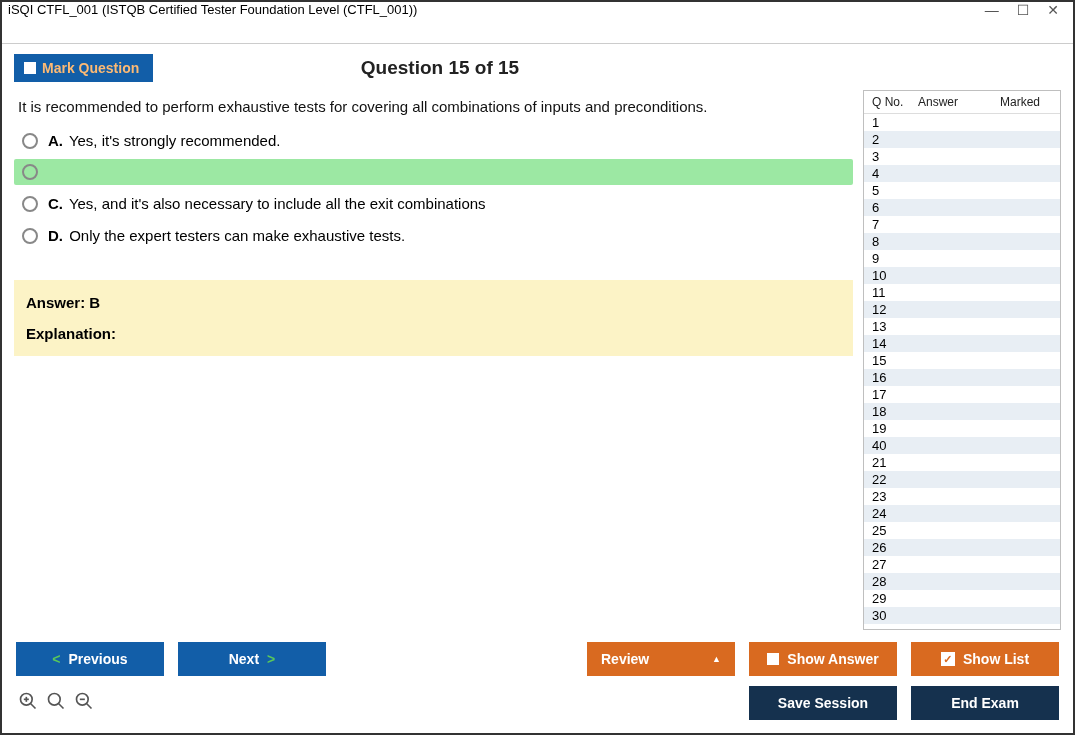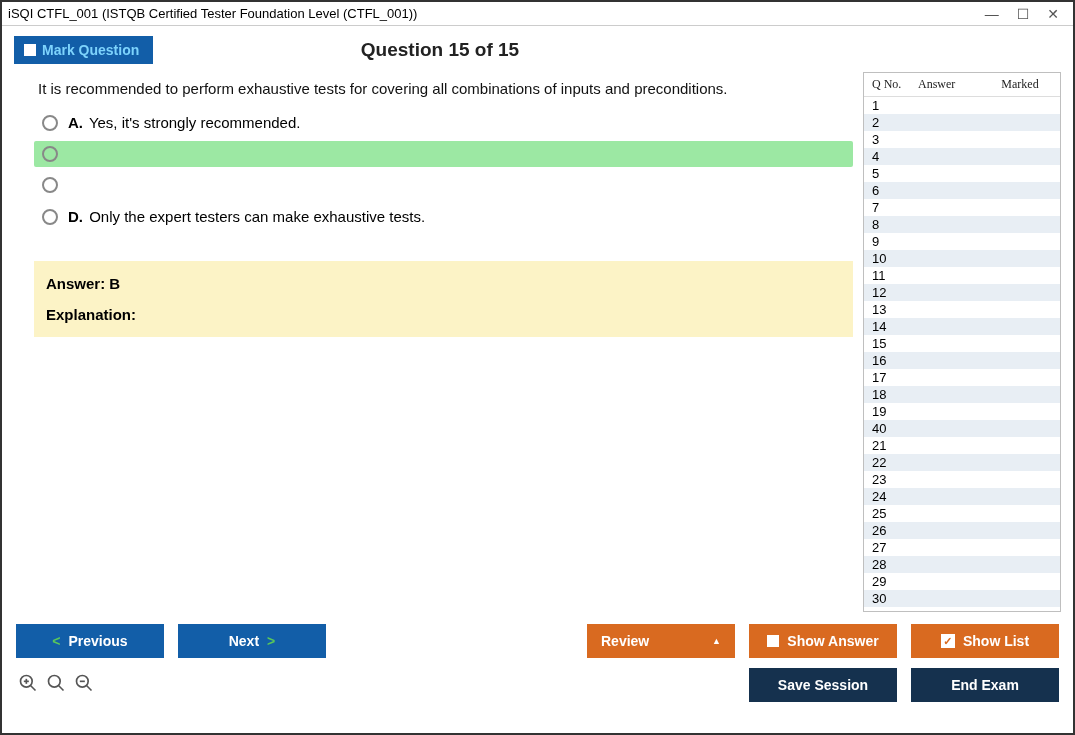--- a/index.html
+++ b/index.html
@@ -6,38 +6,38 @@
   body {
     font-family: "Segoe UI", Arial, sans-serif;
     background: #fff;
     width: 1075px;
     height: 735px;
     overflow: hidden;
     border: 2px solid #333;
   }
   .titlebar {
     display: flex;
-    align-items: center;
-    height: 24px;
+    align-items: flex-start;
+    height: 42px;
     border-bottom: 1px solid #ccc;
     padding: 0 6px;
     font-size: 13px;
   }
   .titlebar .title { flex: 1; color: #000; }
   .titlebar .win-controls { display: flex; gap: 18px; padding-right: 8px; }
   .titlebar .win-controls span { color: #555; font-size: 14px; cursor: pointer; }
   .header-row {
     display: flex;
     align-items: center;
     padding: 10px 12px 6px;
     position: relative;
   }
   .mark-btn {
     background: #125ea8;
-    color: #7dd3fc;
+    color: #fdba74;
     border: none;
     padding: 6px 14px 6px 10px;
     font-size: 14px;
     font-weight: bold;
     display: inline-flex;
     align-items: center;
     gap: 6px;
     cursor: pointer;
   }
   .mark-btn .box {
@@ -50,21 +50,20 @@
     font-size: 19px;
     font-weight: bold;
     color: #222;
     pointer-events: none;
   }
   .content-area {
     display: flex;
     height: 542px;
     padding: 0 12px;
     gap: 10px;
-    margin-left: 20px;
   }
   .question-pane { flex: 1; display: flex; flex-direction: column; }
   .question-text {
     font-size: 15px;
     color: #111;
     padding: 10px 4px 12px;
   }
   .options { display: flex; flex-direction: column; }
   .option {
     display: flex;
@@ -97,21 +96,20 @@
     display: flex;
     flex-direction: column;
     margin-top: 2px;
   }
   .side-header {
     display: flex;
     font-size: 12px;
     color: #222;
     padding: 4px 4px 4px 8px;
     border-bottom: 1px solid #ddd;
-    font-family: Liberation Serif, serif;
   }
   .side-header .h-q { width: 46px; }
   .side-header .h-a { width: 66px; }
   .side-header .h-m { flex: 1; text-align: center; }
   .side-body {
     flex: 1;
     overflow-y: scroll;
     font-size: 13px;
   }
   .side-row {
@@ -187,20 +185,21 @@
     <div class="options">
       <div class="option">
         <span class="radio"></span>
         <span><span class="letter">A.</span><span> Yes, it's strongly recommended.</span></span>
       </div>
       <div class="option correct">
         <span class="radio"></span>
       </div>
       <div class="option">
         <span class="radio"></span>
+        <span><span class="letter">C.</span><span> Yes, and it's also necessary to include all the exit combinations</span></span>
       </div>
       <div class="option">
         <span class="radio"></span>
         <span><span class="letter">D.</span><span> Only the expert testers can make exhaustive tests.</span></span>
       </div>
     </div>
     <div class="answer-box">
       <div class="ans-line">Answer: B</div>
       <div class="expl-label">Explanation:</div>
     </div>

